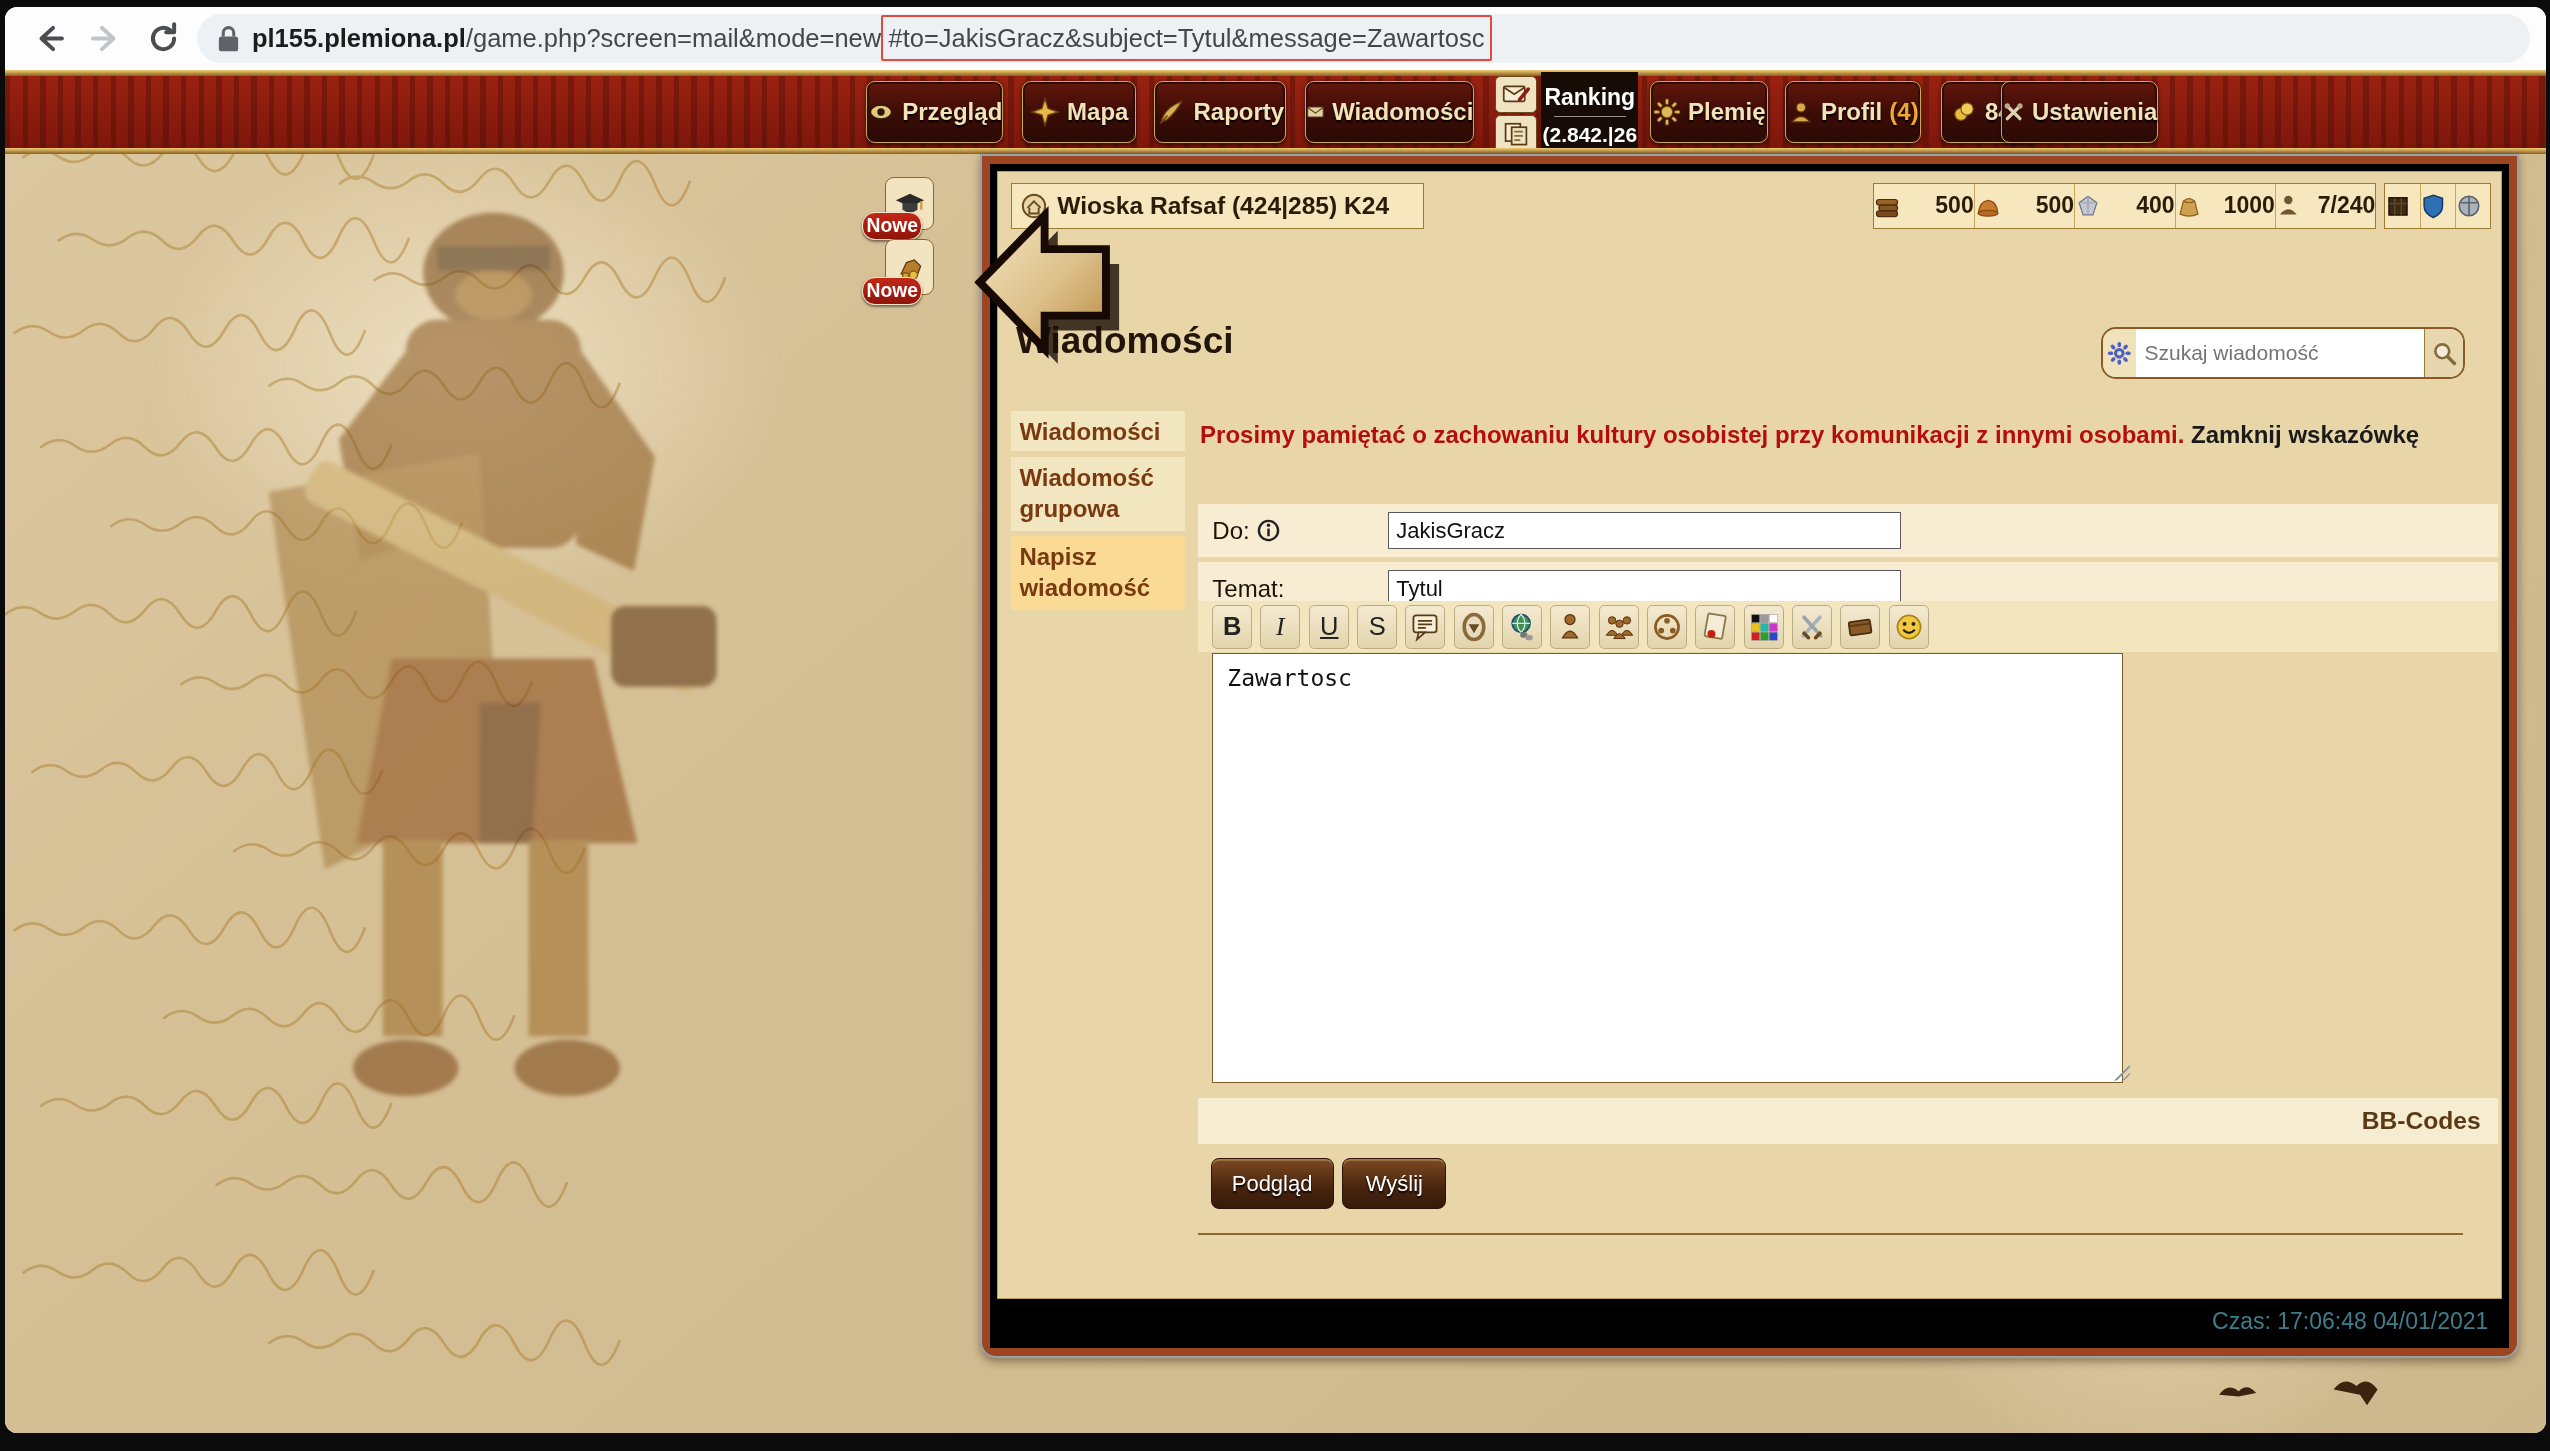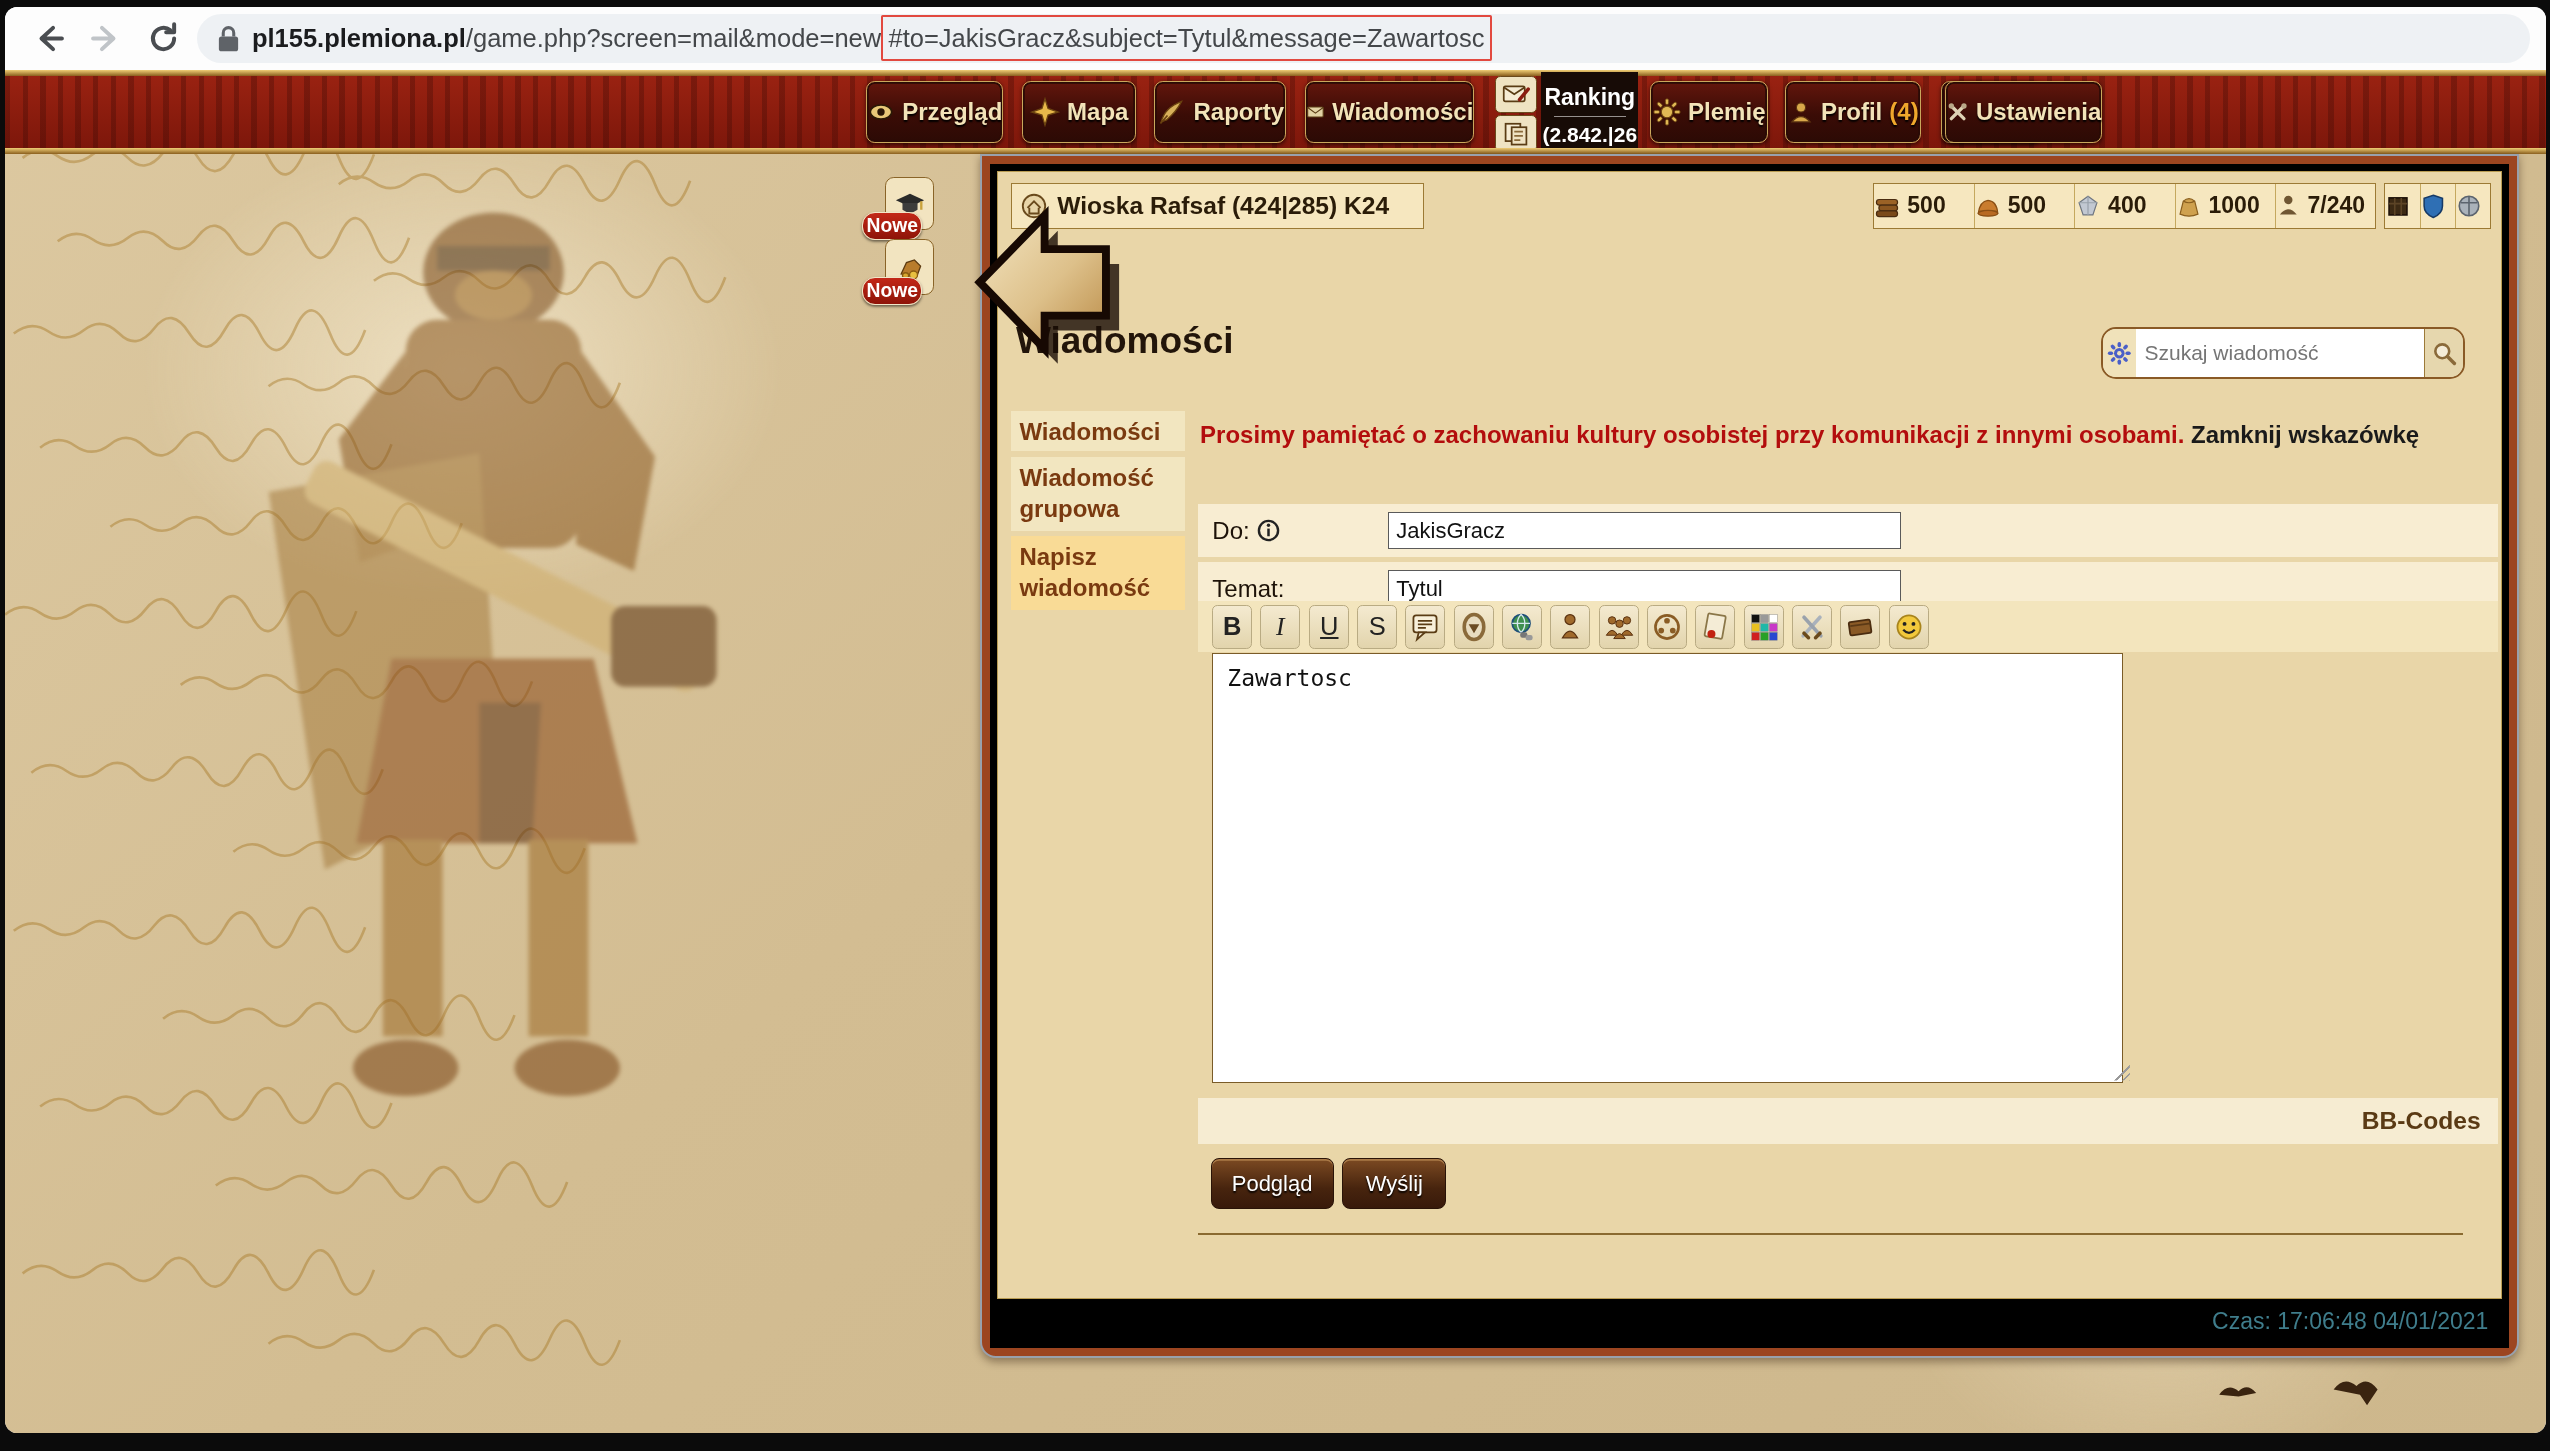--- a/index.html
+++ b/index.html
@@ -52,21 +52,21 @@
   .panel{position:absolute;left:975px;top:84px;width:1539px;height:1204px;
          background:#9c4520;border:2.6px solid #99a1ac;border-radius:0 0 16px 16px;
          padding:8px;box-sizing:border-box;box-shadow:0 3.5px 8.8px rgba(40,20,5,.4);}
   .pframe{position:relative;width:100%;height:100%;background:#000000;}
   .pcontent{position:absolute;left:7px;right:7px;top:7px;bottom:49px;background:#e9d6a8;
             border:1.8px solid #b99c52;}
   .pfooter{position:absolute;left:7px;right:7px;bottom:7px;height:39px;line-height:39px;
            text-align:right;padding-right:14px;font-size:23px;color:#3f7d8c;}
   .hbox{position:absolute;background:#f6e7bf;border:1.8px solid #9c7a34;box-sizing:border-box;
         display:flex;align-items:center;}
-  .rescell{display:flex;align-items:center;justify-content:flex-start;gap:7px;height:100%;flex:1;
+  .rescell{display:flex;align-items:center;justify-content:space-between;gap:7px;height:100%;flex:1;
            border-left:0.9px solid #c5a85e;font-size:23px;font-weight:bold;color:#2a1c08;}
   .rescell:first-child{border-left:none;}
   .notice{position:absolute;left:12.3px;top:76px;width:1474px;height:51px;background:#f3e5bb;
           border:1.8px solid #b99c52;box-sizing:border-box;font-size:24px;color:#2a1a08;
           line-height:47px;padding-left:104px;}
   .h2{position:absolute;left:17.6px;top:148px;font-size:37px;font-weight:bold;color:#22150a;}
   .search{position:absolute;left:1103px;top:155px;width:364px;height:52px;border:2.6px solid #8a5a26;
           border-radius:15px;background:#f0e2ba;display:flex;overflow:hidden;box-sizing:border-box;}
   .search input{flex:1;border:none;outline:none;font-size:21px;padding:0 8.8px;color:#222;
           font-family:"Liberation Sans",sans-serif;}
@@ -271,21 +271,21 @@
         <span class="lbl" style="color:#f0a82c">(4)</span>
       </div>
       <div class="navbtn" style="left:1936px;width:98px">
         <svg width="28" height="26" viewBox="0 0 34 34">
             <circle cx="13" cy="20" r="8" fill="#e8bc3e" stroke="#7a5210" stroke-width="1.5"></circle>
             <circle cx="21" cy="13" r="8" fill="#f2cc54" stroke="#7a5210" stroke-width="1.5"></circle>
           </svg>
         <span class="lbl">84</span>
         <span class="lbl" style="color:#f2c23c">+</span>
       </div>
-      <div class="navbtn" style="left:1940px;width:155px">
+      <div class="navbtn" style="left:1996px;width:155px">
         <svg width="28" height="28" viewBox="0 0 34 34">
             <g stroke="#ded2b4" stroke-width="5" stroke-linecap="round">
               <path d="M8 27 L27 8"></path>
               <path d="M8 8 L27 27"></path>
             </g>
             <circle cx="8" cy="8" r="4" fill="#b9a888"></circle>
             <circle cx="27" cy="8" r="4" fill="#b9a888"></circle>
           </svg>
         <span class="lbl">Ustawienia</span>
       </div>

